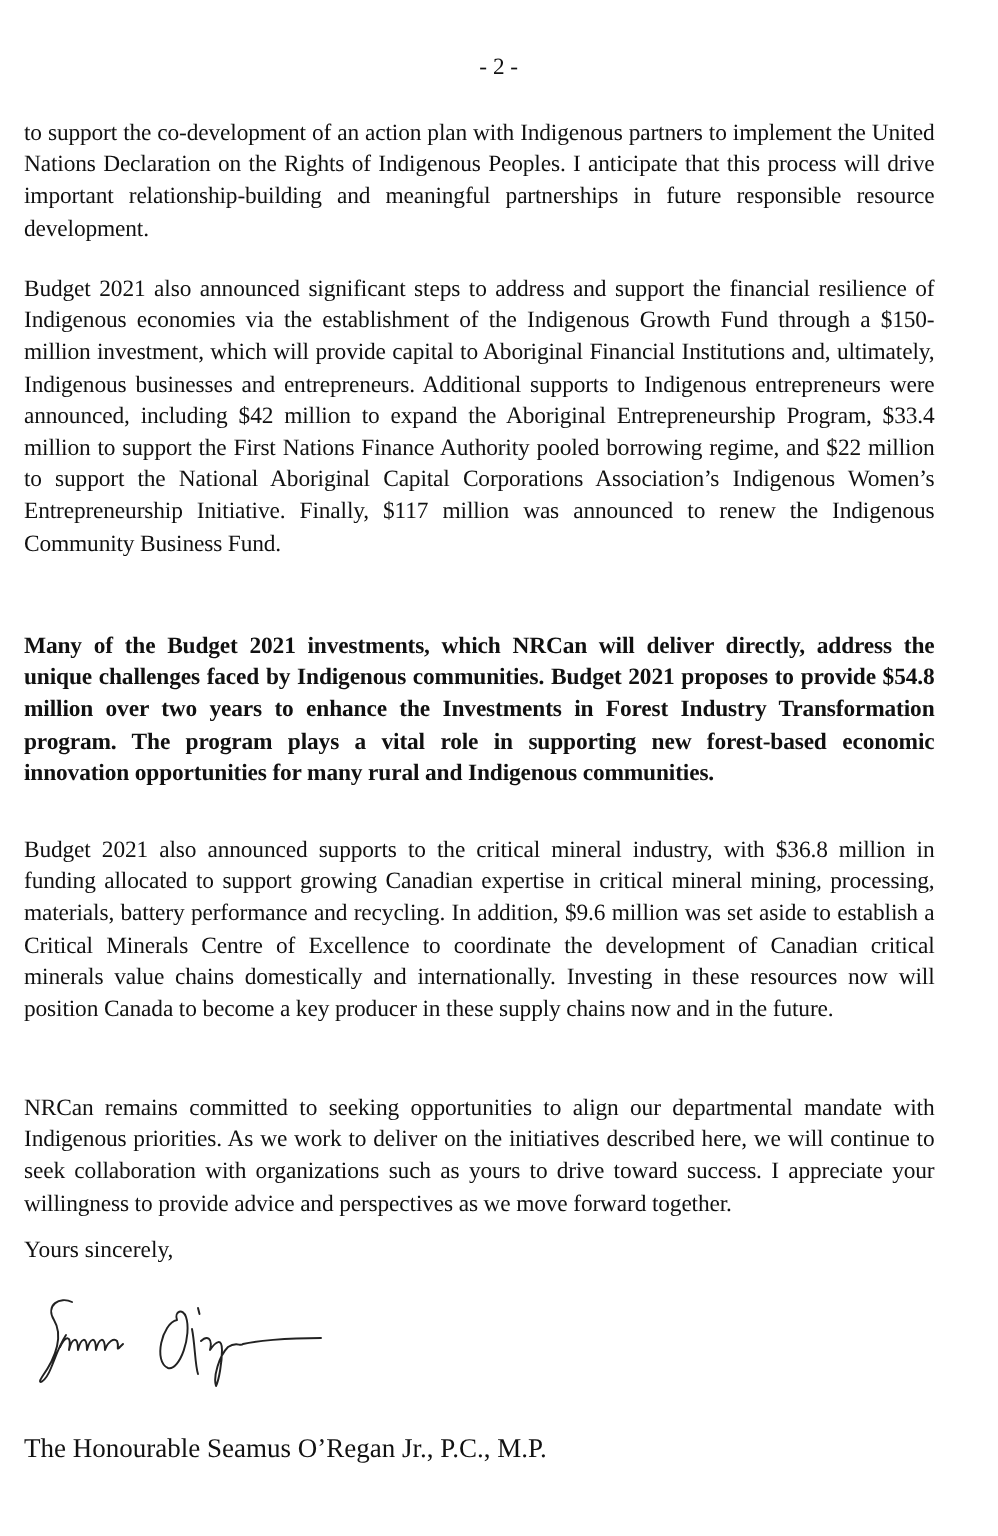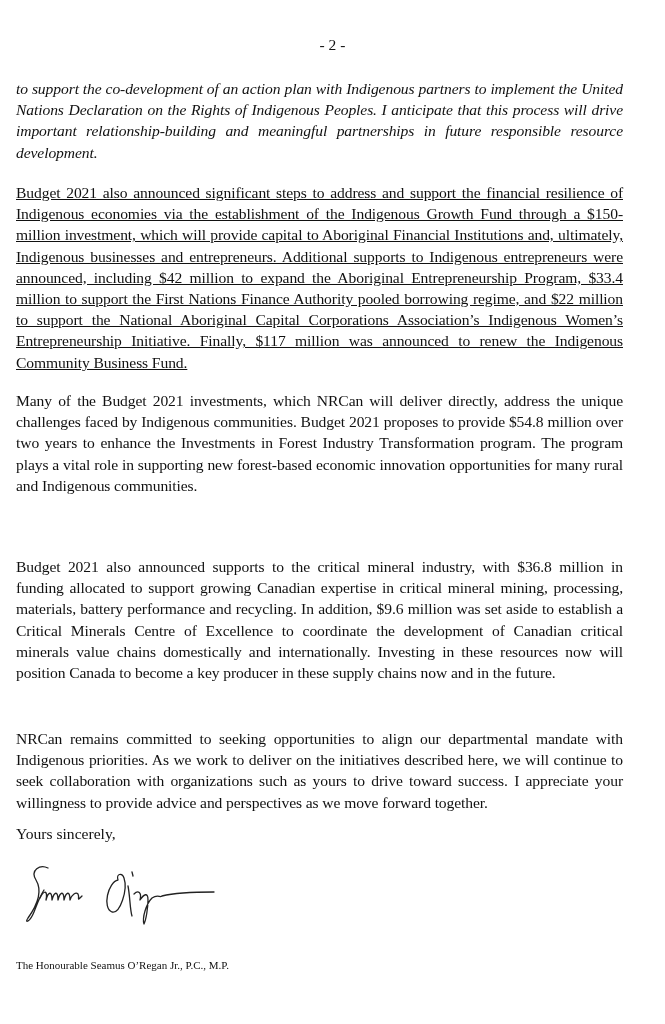--- a/index.html
+++ b/index.html
@@ -27,23 +27,23 @@
   .para {
     position: absolute;
     left: 16px;
     width: 607px;
     margin: 0;
     font-size: 15.6px;
     line-height: 21.2px;
     text-align: justify;
     letter-spacing: -0.1px;
   }
-  .p1 { top: 78px; font-style: italic; }
-  .p2 { top: 182px; text-decoration: underline; }
-  .p3 { top: 390px; }
+  .p1 { top: 78px; }
+  .p2 { top: 182px; }
+  .p3 { top: 420px; font-weight: bold; }
   .p4 { top: 556px; }
   .p5 { top: 728px; }
   .closing {
     position: absolute;
     left: 16px;
     top: 823px;
     font-size: 15.6px;
     line-height: 21px;
     text-align: right;
   }
@@ -51,21 +51,21 @@
     position: absolute;
     left: 20px;
     top: 860px;
     width: 200px;
     height: 70px;
   }
   .signatory {
     position: absolute;
     left: 16px;
     top: 955px;
-    font-size: 11px;
+    font-size: 18px;
     line-height: 21px;
   }
 </style>
 </head>
 <body>
 
 <div>
   <div class="page-number">- 2 -</div>
 
   <p class="para p1">to support the co-development of an action plan with Indigenous partners to implement the United Nations Declaration on the Rights of Indigenous Peoples. I anticipate that this process will drive important relationship-building and meaningful partnerships in future responsible resource development.</p>

